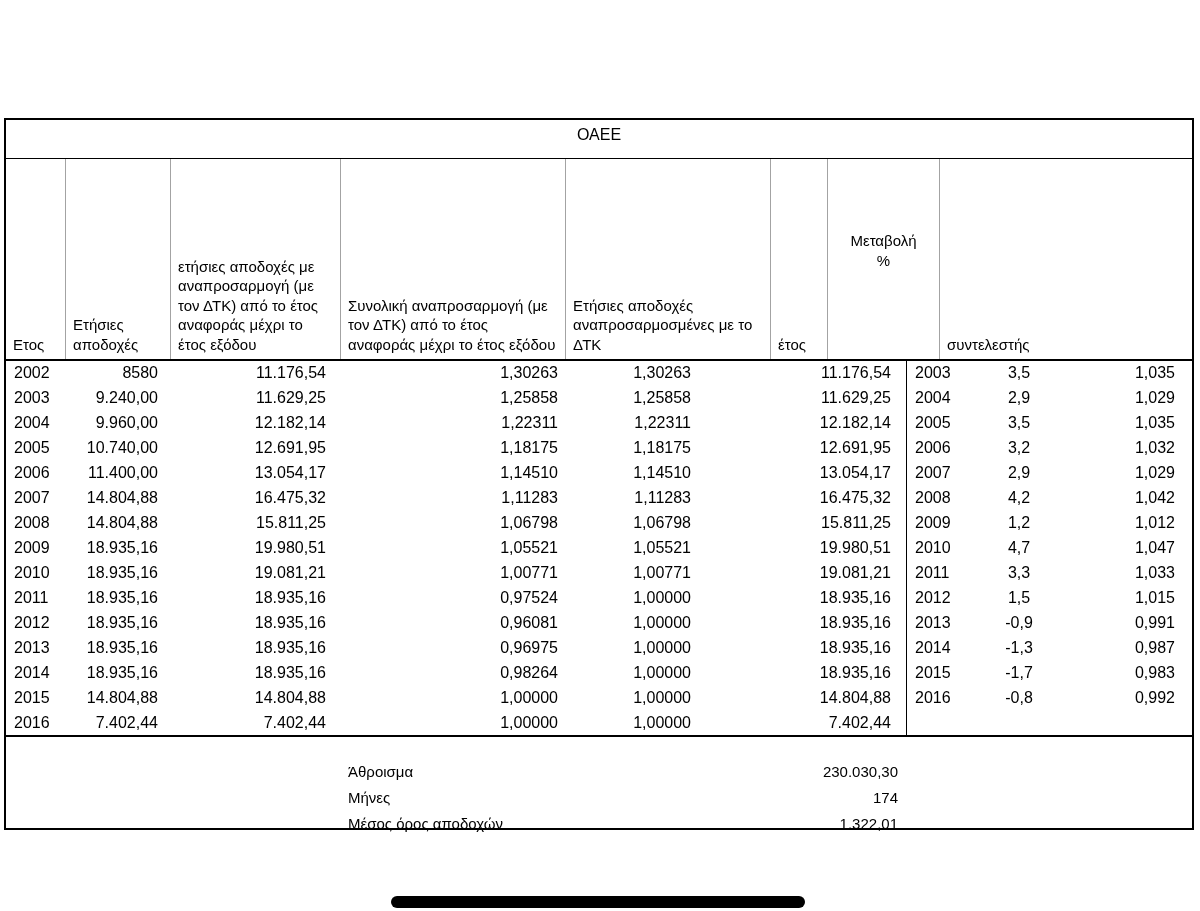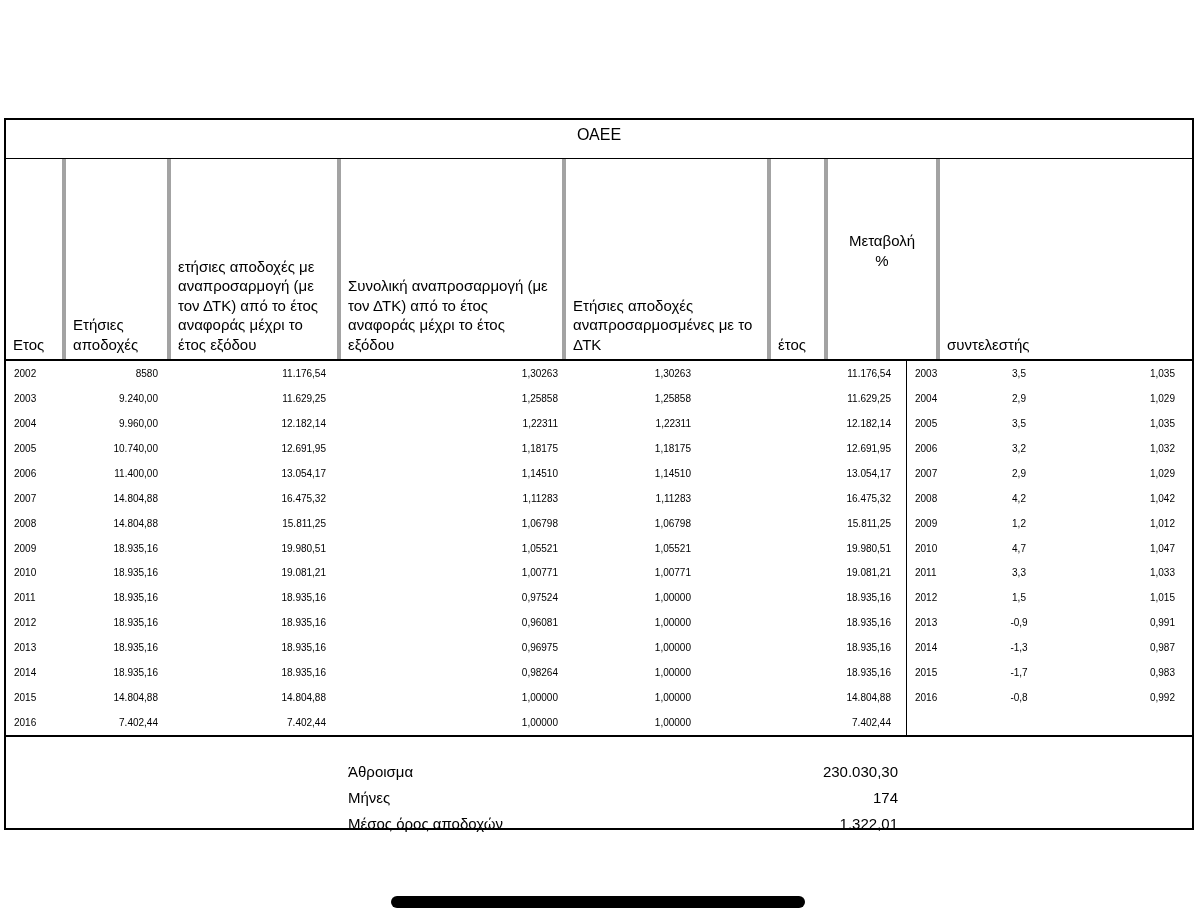--- a/index.html
+++ b/index.html
@@ -9,38 +9,38 @@
 
   .ada-code { position:absolute; left:786px; top:8px; font-size:28px; letter-spacing:0.5px; white-space:nowrap; }
 
   .doc-table { position:absolute; left:4px; top:118px; width:1190px; height:712px;
                border:2px solid #000; background:#fff; display:flex; flex-direction:column; }
 
   .title-row { height:39px; border-bottom:1px solid #000; text-align:center;
                font-size:16px; line-height:29px; flex:none; }
 
   .header-row { height:202px; border-bottom:2px solid #000; display:flex; flex:none; }
-  .hcell { border-right:4px solid #a3a3a3; font-size:15px; line-height:19.5px;
+  .hcell { border-right:1px solid #a3a3a3; font-size:15px; line-height:19.5px;
            display:flex; align-items:flex-end; padding:4px 7px 5px 7px; }
   .hcell:last-child { border-right:none; }
   .hcell.c8 { align-items:flex-start; justify-content:center; text-align:center;
               padding-top:72px; white-space:pre-line; }
 
   .c1 { width:60px;  flex:none; }
   .c2 { width:105px; flex:none; }
   .c3 { width:170px; flex:none; }
   .c4 { width:225px; flex:none; }
   .c5 { width:135px; flex:none; }
   .c6 { width:205px; flex:none; }
   .c7 { width:57px;  flex:none; }
   .c8 { width:112px; flex:none; }
   .c9 { flex:1; }
 
   .data-area { height:374px; flex:none; display:flex; flex-direction:column; }
-  .drow { flex:1; display:flex; align-items:center; font-size:10px; }
+  .drow { flex:1; display:flex; align-items:center; font-size:16px; }
   .dcell { height:100%; display:flex; align-items:center; }
   .dcell.c1 { padding-left:8px; }
   .dcell.c2 { justify-content:flex-end; padding-right:13px; }
   .dcell.c3 { justify-content:flex-end; padding-right:15px; }
   .dcell.c4 { justify-content:flex-end; padding-right:8px; }
   .dcell.c5 { justify-content:flex-end; padding-right:10px; }
   .dcell.c6 { justify-content:flex-end; padding-right:15px; }
   .dcell.c7 { border-left:1px solid #000; padding-left:8px; }
   .dcell.c8 { justify-content:center; }
   .dcell.c9 { justify-content:flex-end; padding-right:17px; }

